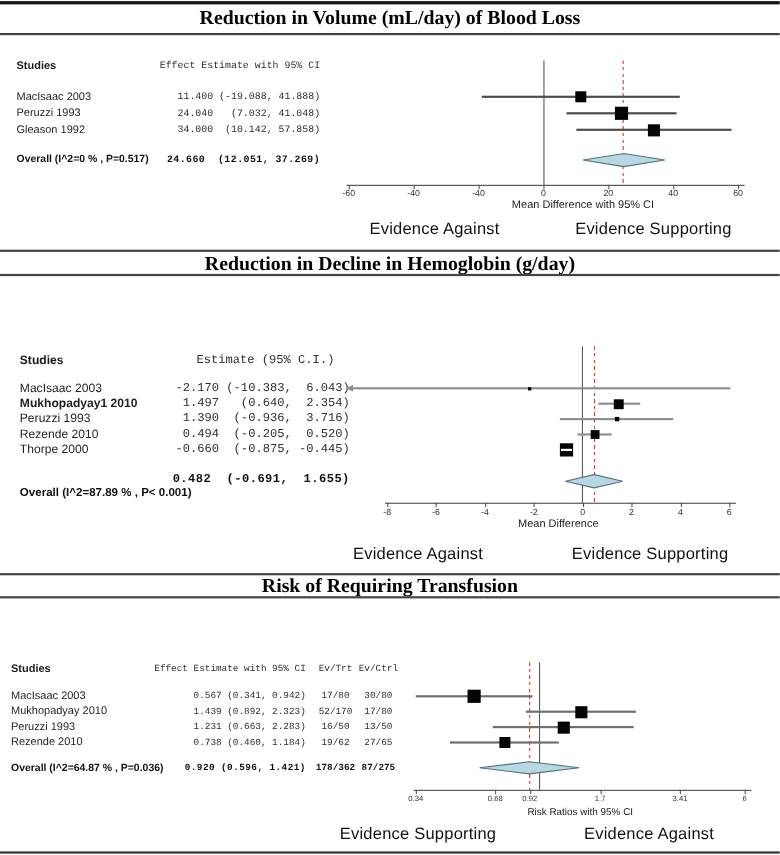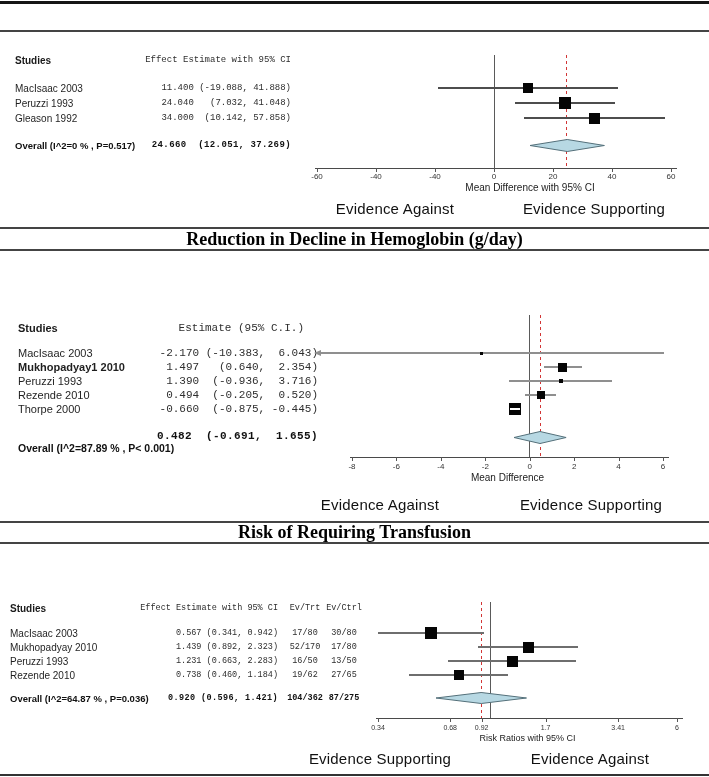--- a/index.html
+++ b/index.html
@@ -29,20 +29,21 @@
   .arrow-left{position:absolute;width:0;height:0;border-top:3px solid transparent;
               border-bottom:3px solid transparent;}
   svg{position:absolute;overflow:visible;}
 </style>
 </head>
 <body>
 
 <div class="page">
 
   <div class="rule" id="rule-top" style="top:1px;height:2.5px;background:#161616;"></div>
+  <h1 class="sec-title" id="title-0" style="top: 4px; font-size: 18px; line-height: 25px;">Reduction in Volume (mL/day) of Blood Loss</h1>
   <div class="rule" id="rule-0b" style="top: 30px;"></div>
 
   <section>
     <div class="col-header" id="ch-0-s" style="left: 15px; top: 60px; font-size: 10px;">Studies</div>
     <div class="col-header mono-header" id="ch-0-e" style="right: 418px; top: 60px; font-size: 9px;">Effect Estimate with 95% CI</div>
     <div id="panel-body-0">
         <div class="refline" style="left: 493.5px; top: 55px; height: 113px; background: rgb(90, 90, 90);"></div>
         <div class="refline" style="left: 566.247px; top: 55px; height: 113px; background: repeating-linear-gradient(rgb(210, 53, 53) 0px, rgb(210, 53, 53) 3px, transparent 3px, transparent 6px);"></div>
         <div class="study-name" style="left: 15px; top: 88px; font-size: 10px;">MacIsaac 2003</div>
         <div class="est-text mono" style="right: 418px; top: 88px; font-size: 9px;">11.400 (-19.088, 41.888)</div>
@@ -174,21 +175,21 @@
         <div class="ci-line" style="left: 447.561px; width: 128.791px; top: 660.4px; background: rgb(110, 110, 110);"></div>
         <div class="marker" style="left: 506.517px; top: 655.5px; width: 11px; height: 11px;"></div>
         <div class="study-name" style="left: 10px; top: 675px; font-size: 10px;">Rezende 2010</div>
         <div class="est-text mono" style="right: 431px; top: 675px; font-size: 8.5px;">0.738 (0.460, 1.184)</div>
         <div class="est-text mono" style="left: 305px; top: 675px; transform: translate(-50%, -50%); font-size: 8.5px;">19/62</div>
         <div class="est-text mono" style="left: 344px; top: 675px; transform: translate(-50%, -50%); font-size: 8.5px;">27/65</div>
         <div class="ci-line" style="left: 409.486px; width: 98.4762px; top: 674.4px; background: rgb(110, 110, 110);"></div>
         <div class="marker" style="left: 453.724px; top: 670px; width: 10px; height: 10px;"></div>
         <div class="study-name bold" style="left: 10px; top: 698px; font-size: 9.5px;">Overall (I^2=64.87 % , P=0.036)</div>
         <div class="est-text mono bold" style="right: 431px; top: 698px; font-size: 8.5px; letter-spacing: 0.4px;">0.920 (0.596, 1.421)</div>
-        <div class="est-text mono bold" style="left: 305px; top: 698px; transform: translate(-50%, -50%); font-size: 8.5px;">104/362</div>
+        <div class="est-text mono bold" style="left: 305px; top: 698px; transform: translate(-50%, -50%); font-size: 8.5px;">178/362</div>
         <div class="est-text mono bold" style="left: 344px; top: 698px; transform: translate(-50%, -50%); font-size: 8.5px;">87/275</div>
         <svg width="90.50252790609278" height="12" style="left: 436.465px; top: 692px;">
           <polygon points="0,6 45.25126395304639,0.5 90.50252790609278,6 45.25126395304639,11.5" fill="#b7d8e3" stroke="#54707a" stroke-width="1"></polygon>
         </svg>
         <div class="axis-line" style="left: 376px; width: 307px; top: 718px;"></div>
         <div class="tick" style="left: 378px; top: 718px;"></div>
         <div class="tick-label" style="left: 378px; top: 727px; font-size: 7px;">0.34</div>
         <div class="tick" style="left: 450.199px; top: 718px;"></div>
         <div class="tick-label" style="left: 450.199px; top: 727px; font-size: 7px;">0.68</div>
         <div class="tick" style="left: 481.684px; top: 718px;"></div>

